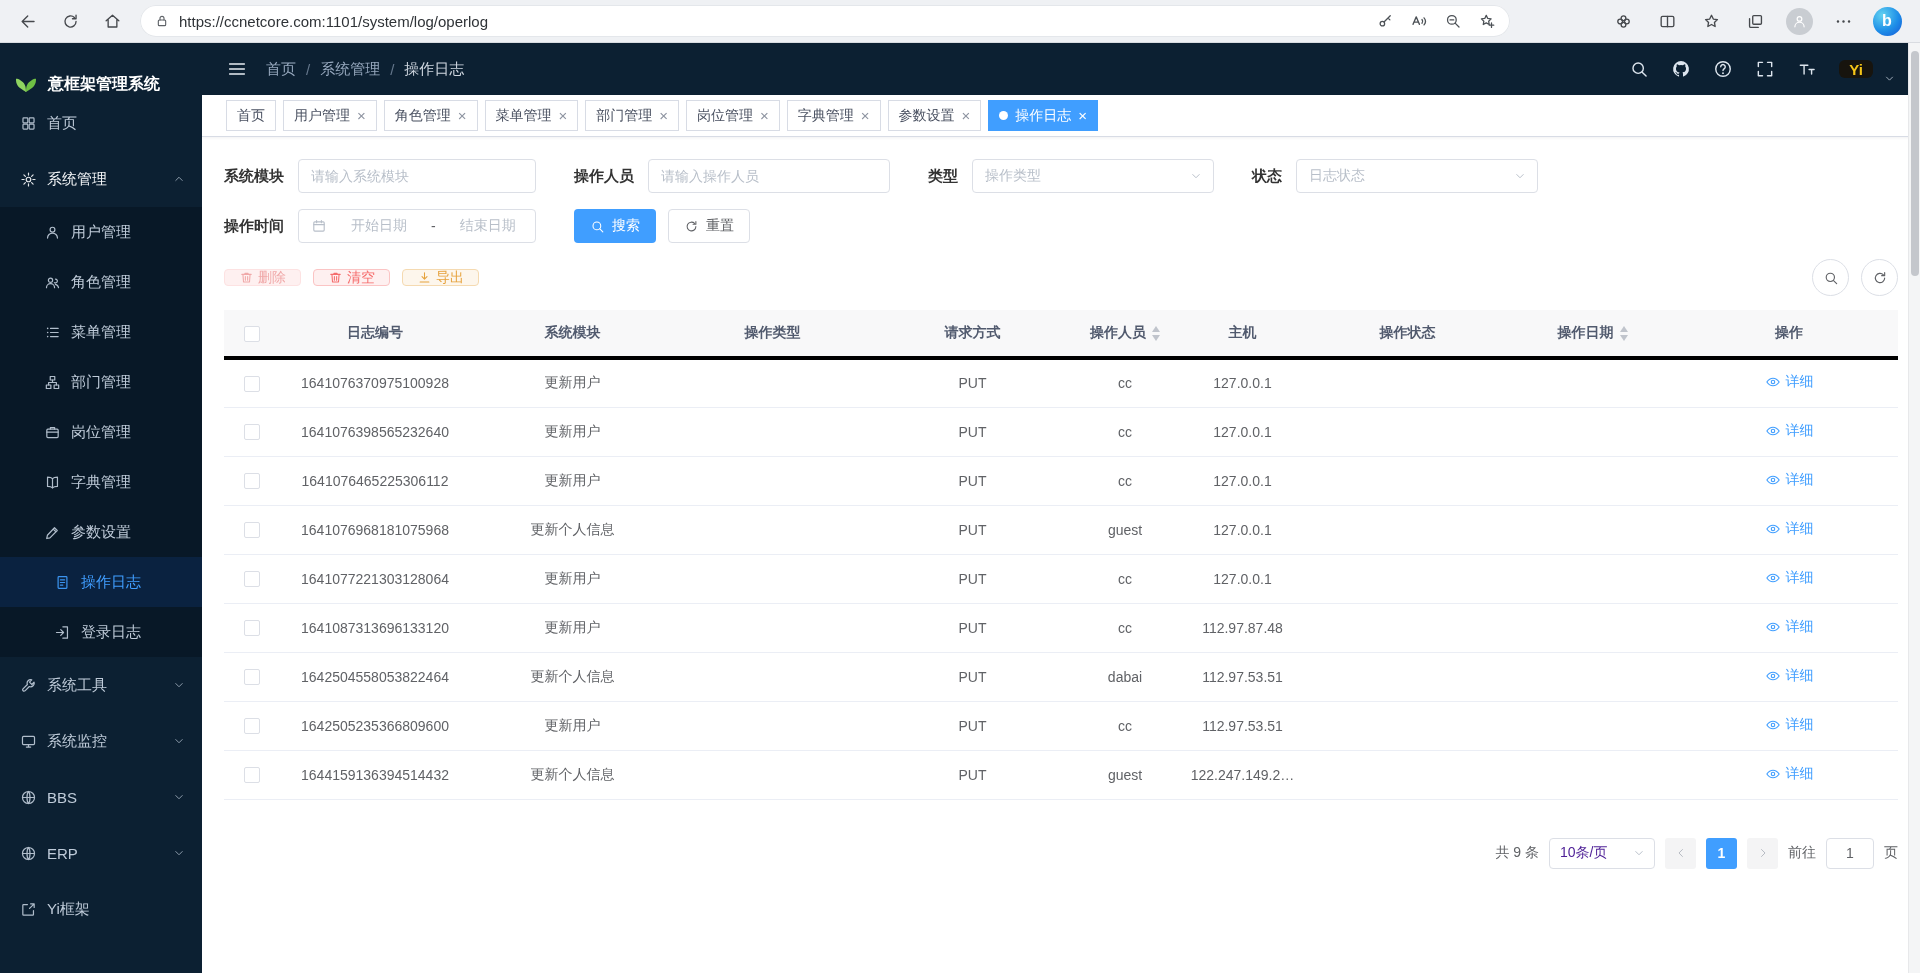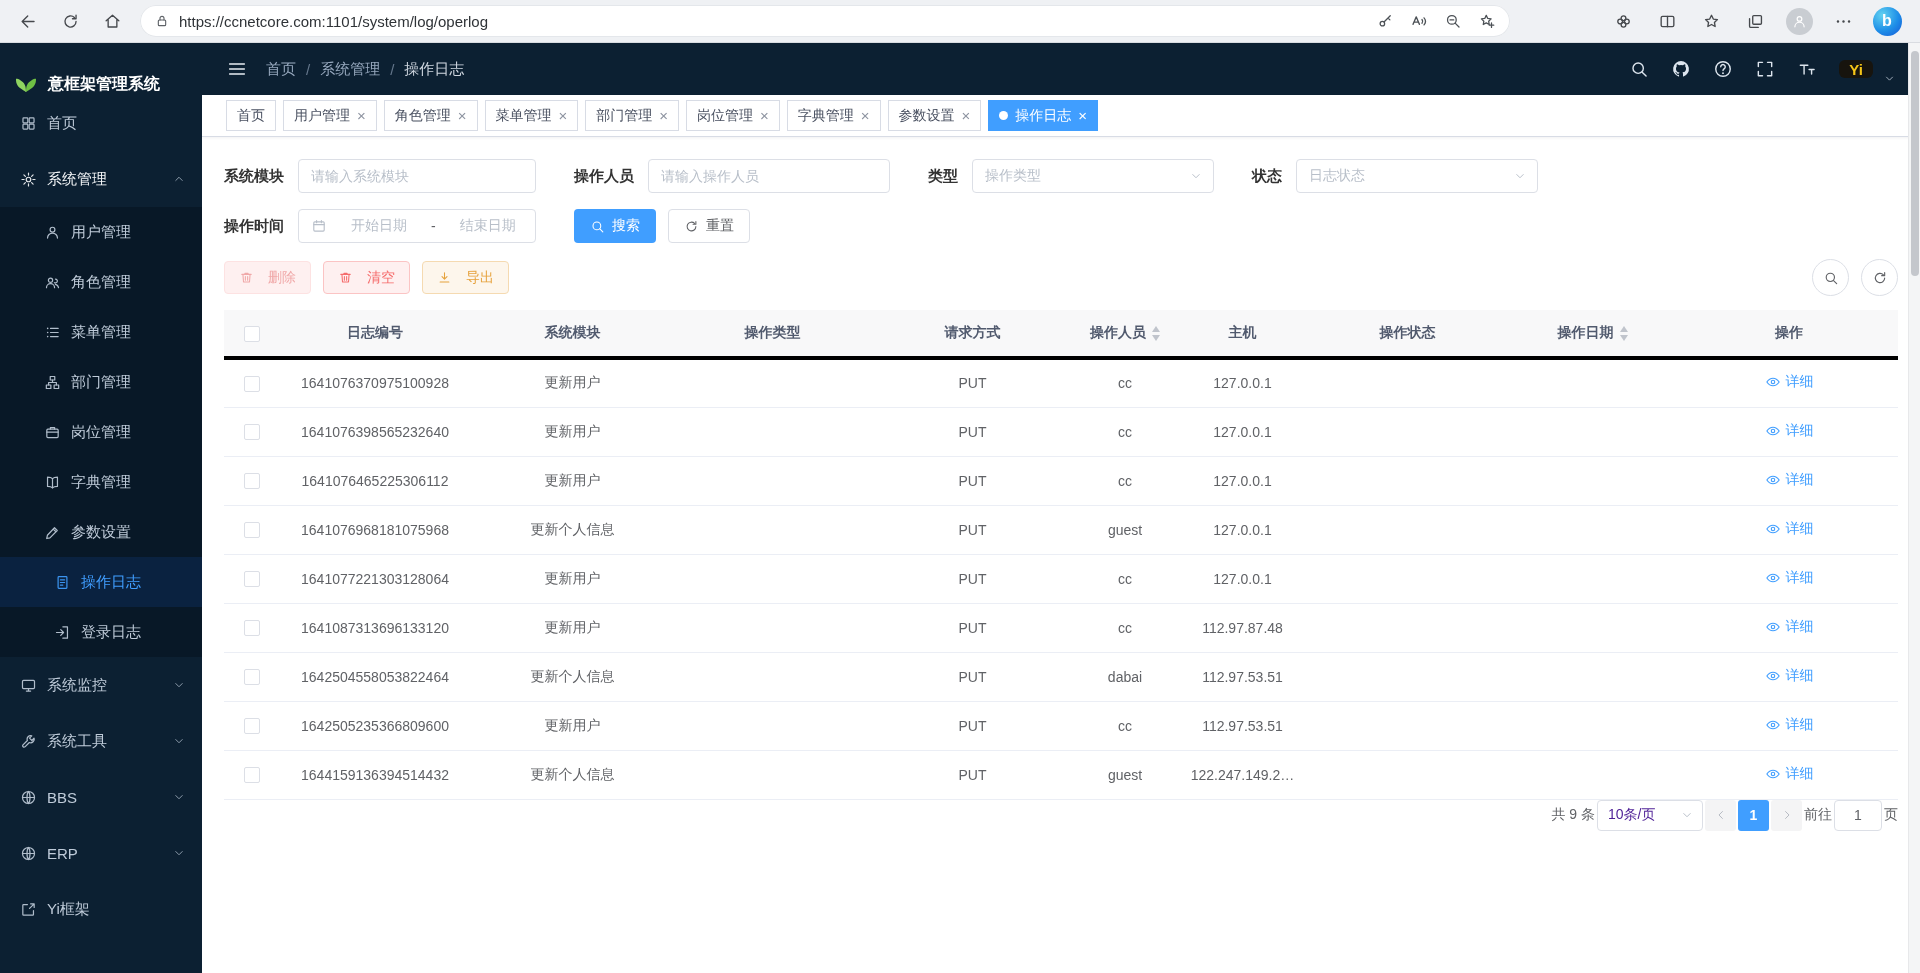--- a/index.html
+++ b/index.html
@@ -88,22 +88,22 @@
   .daterange .cal{width:16px;height:16px;color:#b8bfc9}
   .daterange .ph{font-size:14px;color:#b8bfc9}
   .daterange .sep{font-size:14px;color:#606266}
   .btn{height:34px;border-radius:4px;display:inline-flex;align-items:center;gap:7px;padding:0 15px;
     font-size:14px;border:1px solid transparent;font-family:inherit}
   .btn .icon{width:15px;height:15px}
   .btn-primary{background:#409eff;color:#fff;margin-left:38px}
   .btn-default{background:#fff;border-color:#dcdfe6;color:#606266;margin-left:12px}
 
   .toolbar{display:flex;align-items:center;margin-bottom:14px;margin-top:2px}
-  .btn-sm{height:33px;padding:0 14px;border-radius:4px;font-size:14px;display:inline-flex;align-items:center;
-    gap:14px;border:1px solid;font-family:inherit;background:#fff}
+  .btn-sm{height:17px;padding:0 14px;border-radius:4px;font-size:14px;display:inline-flex;align-items:center;
+    gap:4px;border:1px solid;font-family:inherit;background:#fff}
   .btn-sm .icon{width:15px;height:15px}
   .btn-danger-disabled{background:#fef0f0;border-color:#fde2e2;color:#f0a8a8;margin-right:12px;cursor:not-allowed}
   .btn-danger{background:#fef0f0;border-color:#fbc4c4;color:#f56c6c;margin-right:12px}
   .btn-warning{background:#fdf6ec;border-color:#f5dab1;color:#e6a23c}
   .toolbar-right{margin-left:auto;display:flex;gap:12px}
   .circle-btn{width:37px;height:37px;border-radius:50%;border:1px solid #dcdfe6;background:#fff;
     display:flex;align-items:center;justify-content:center;color:#606266}
   .circle-btn .icon{width:16px;height:16px}
 
   
@@ -116,21 +116,21 @@
   .sort{display:inline-flex;flex-direction:column;margin-left:6px;vertical-align:middle}
   .sort i{display:block}
   .sort .cu{width:0;height:0;border-left:4.5px solid transparent;border-right:4.5px solid transparent;
     border-bottom:6px solid #c0c4cc;margin-bottom:2.5px}
   .sort .cd{width:0;height:0;border-left:4.5px solid transparent;border-right:4.5px solid transparent;
     border-top:6px solid #c0c4cc}
   .detail-link{color:#409eff;display:inline-flex;align-items:center;gap:5px;font-size:14px}
   .detail-link .eye{width:16px;height:16px}
 
   
-  .pagination{display:flex;justify-content:flex-end;align-items:center;gap:2px;
+  .pagination{display:flex;justify-content:flex-end;align-items:center;gap:10px;margin-top:38px;
     font-size:14px;color:#606266}
   .page-size{width:106px;height:31px;border:1px solid #dcdfe6;border-radius:4px;background:#fff;
     display:flex;align-items:center;justify-content:space-between;padding:0 8px 0 10px;color:#4c1d95}
   .page-btn{width:31px;height:31px;border-radius:3px;background:#f4f4f5;display:flex;align-items:center;
     justify-content:center;color:#b6bac2}
   .page-btn .icon{width:14px;height:14px}
   .page-btn.current{background:#409eff;color:#fff;font-weight:bold}
   .goto-input{width:48px;height:31px;border:1px solid #dcdfe6;border-radius:4px;text-align:center;
     font-size:14px;color:#606266;outline:none;font-family:inherit}
 
@@ -381,38 +381,38 @@
           <span class="micon icon" data-interactable="false">
             <svg viewBox="0 0 24 24" fill="none" stroke="currentColor" stroke-width="1.7" stroke-linecap="round" stroke-linejoin="round">
               <path d="M12.5 4h6.5v16h-6.5M9.5 8l4 4-4 4M13.5 12H3.5"></path>
             </svg>
           </span>
           <span class="mlabel" data-interactable="false">登录日志</span>
         </div>
         <div class="menu-item lv0" data-interactable="true">
           <span class="micon icon" data-interactable="false">
             <svg viewBox="0 0 24 24" fill="none" stroke="currentColor" stroke-width="1.7" stroke-linecap="round" stroke-linejoin="round">
+              <path d="M19.8 7.2a5 5 0 0 1-6.6 6.2L7 19.6a2 2 0 0 1-2.8-2.8l6.2-6.2a5 5 0 0 1 6.2-6.6L13.4 7.2l3.4 3.4z"></path>
+            </svg>
+          </span>
+          <span class="mlabel" data-interactable="false">系统工具</span>
+          <span class="chev icon" data-interactable="false">
+            <svg viewBox="0 0 24 24" fill="none" stroke="currentColor" stroke-width="1.7" stroke-linecap="round" stroke-linejoin="round">
+              <path d="M6.5 9.5l5.5 5.5 5.5-5.5"></path>
+            </svg>
+          </span>
+        </div>
+        <div class="menu-item lv0" data-interactable="true">
+          <span class="micon icon" data-interactable="false">
+            <svg viewBox="0 0 24 24" fill="none" stroke="currentColor" stroke-width="1.7" stroke-linecap="round" stroke-linejoin="round">
               <rect x="3.5" y="4.8" width="17" height="11.6" rx="1.5"></rect>
               <path d="M9 19.8h6M12 16.4v3.4"></path>
             </svg>
           </span>
           <span class="mlabel" data-interactable="false">系统监控</span>
-          <span class="chev icon" data-interactable="false">
-            <svg viewBox="0 0 24 24" fill="none" stroke="currentColor" stroke-width="1.7" stroke-linecap="round" stroke-linejoin="round">
-              <path d="M6.5 9.5l5.5 5.5 5.5-5.5"></path>
-            </svg>
-          </span>
-        </div>
-        <div class="menu-item lv0" data-interactable="true">
-          <span class="micon icon" data-interactable="false">
-            <svg viewBox="0 0 24 24" fill="none" stroke="currentColor" stroke-width="1.7" stroke-linecap="round" stroke-linejoin="round">
-              <path d="M19.8 7.2a5 5 0 0 1-6.6 6.2L7 19.6a2 2 0 0 1-2.8-2.8l6.2-6.2a5 5 0 0 1 6.2-6.6L13.4 7.2l3.4 3.4z"></path>
-            </svg>
-          </span>
-          <span class="mlabel" data-interactable="false">系统工具</span>
           <span class="chev icon" data-interactable="false">
             <svg viewBox="0 0 24 24" fill="none" stroke="currentColor" stroke-width="1.7" stroke-linecap="round" stroke-linejoin="round">
               <path d="M6.5 9.5l5.5 5.5 5.5-5.5"></path>
             </svg>
           </span>
         </div>
         <div class="menu-item lv0" data-interactable="true">
           <span class="micon icon" data-interactable="false">
             <svg viewBox="0 0 24 24" fill="none" stroke="currentColor" stroke-width="1.7" stroke-linecap="round" stroke-linejoin="round">
               <circle cx="12" cy="12" r="8.5"></circle>

